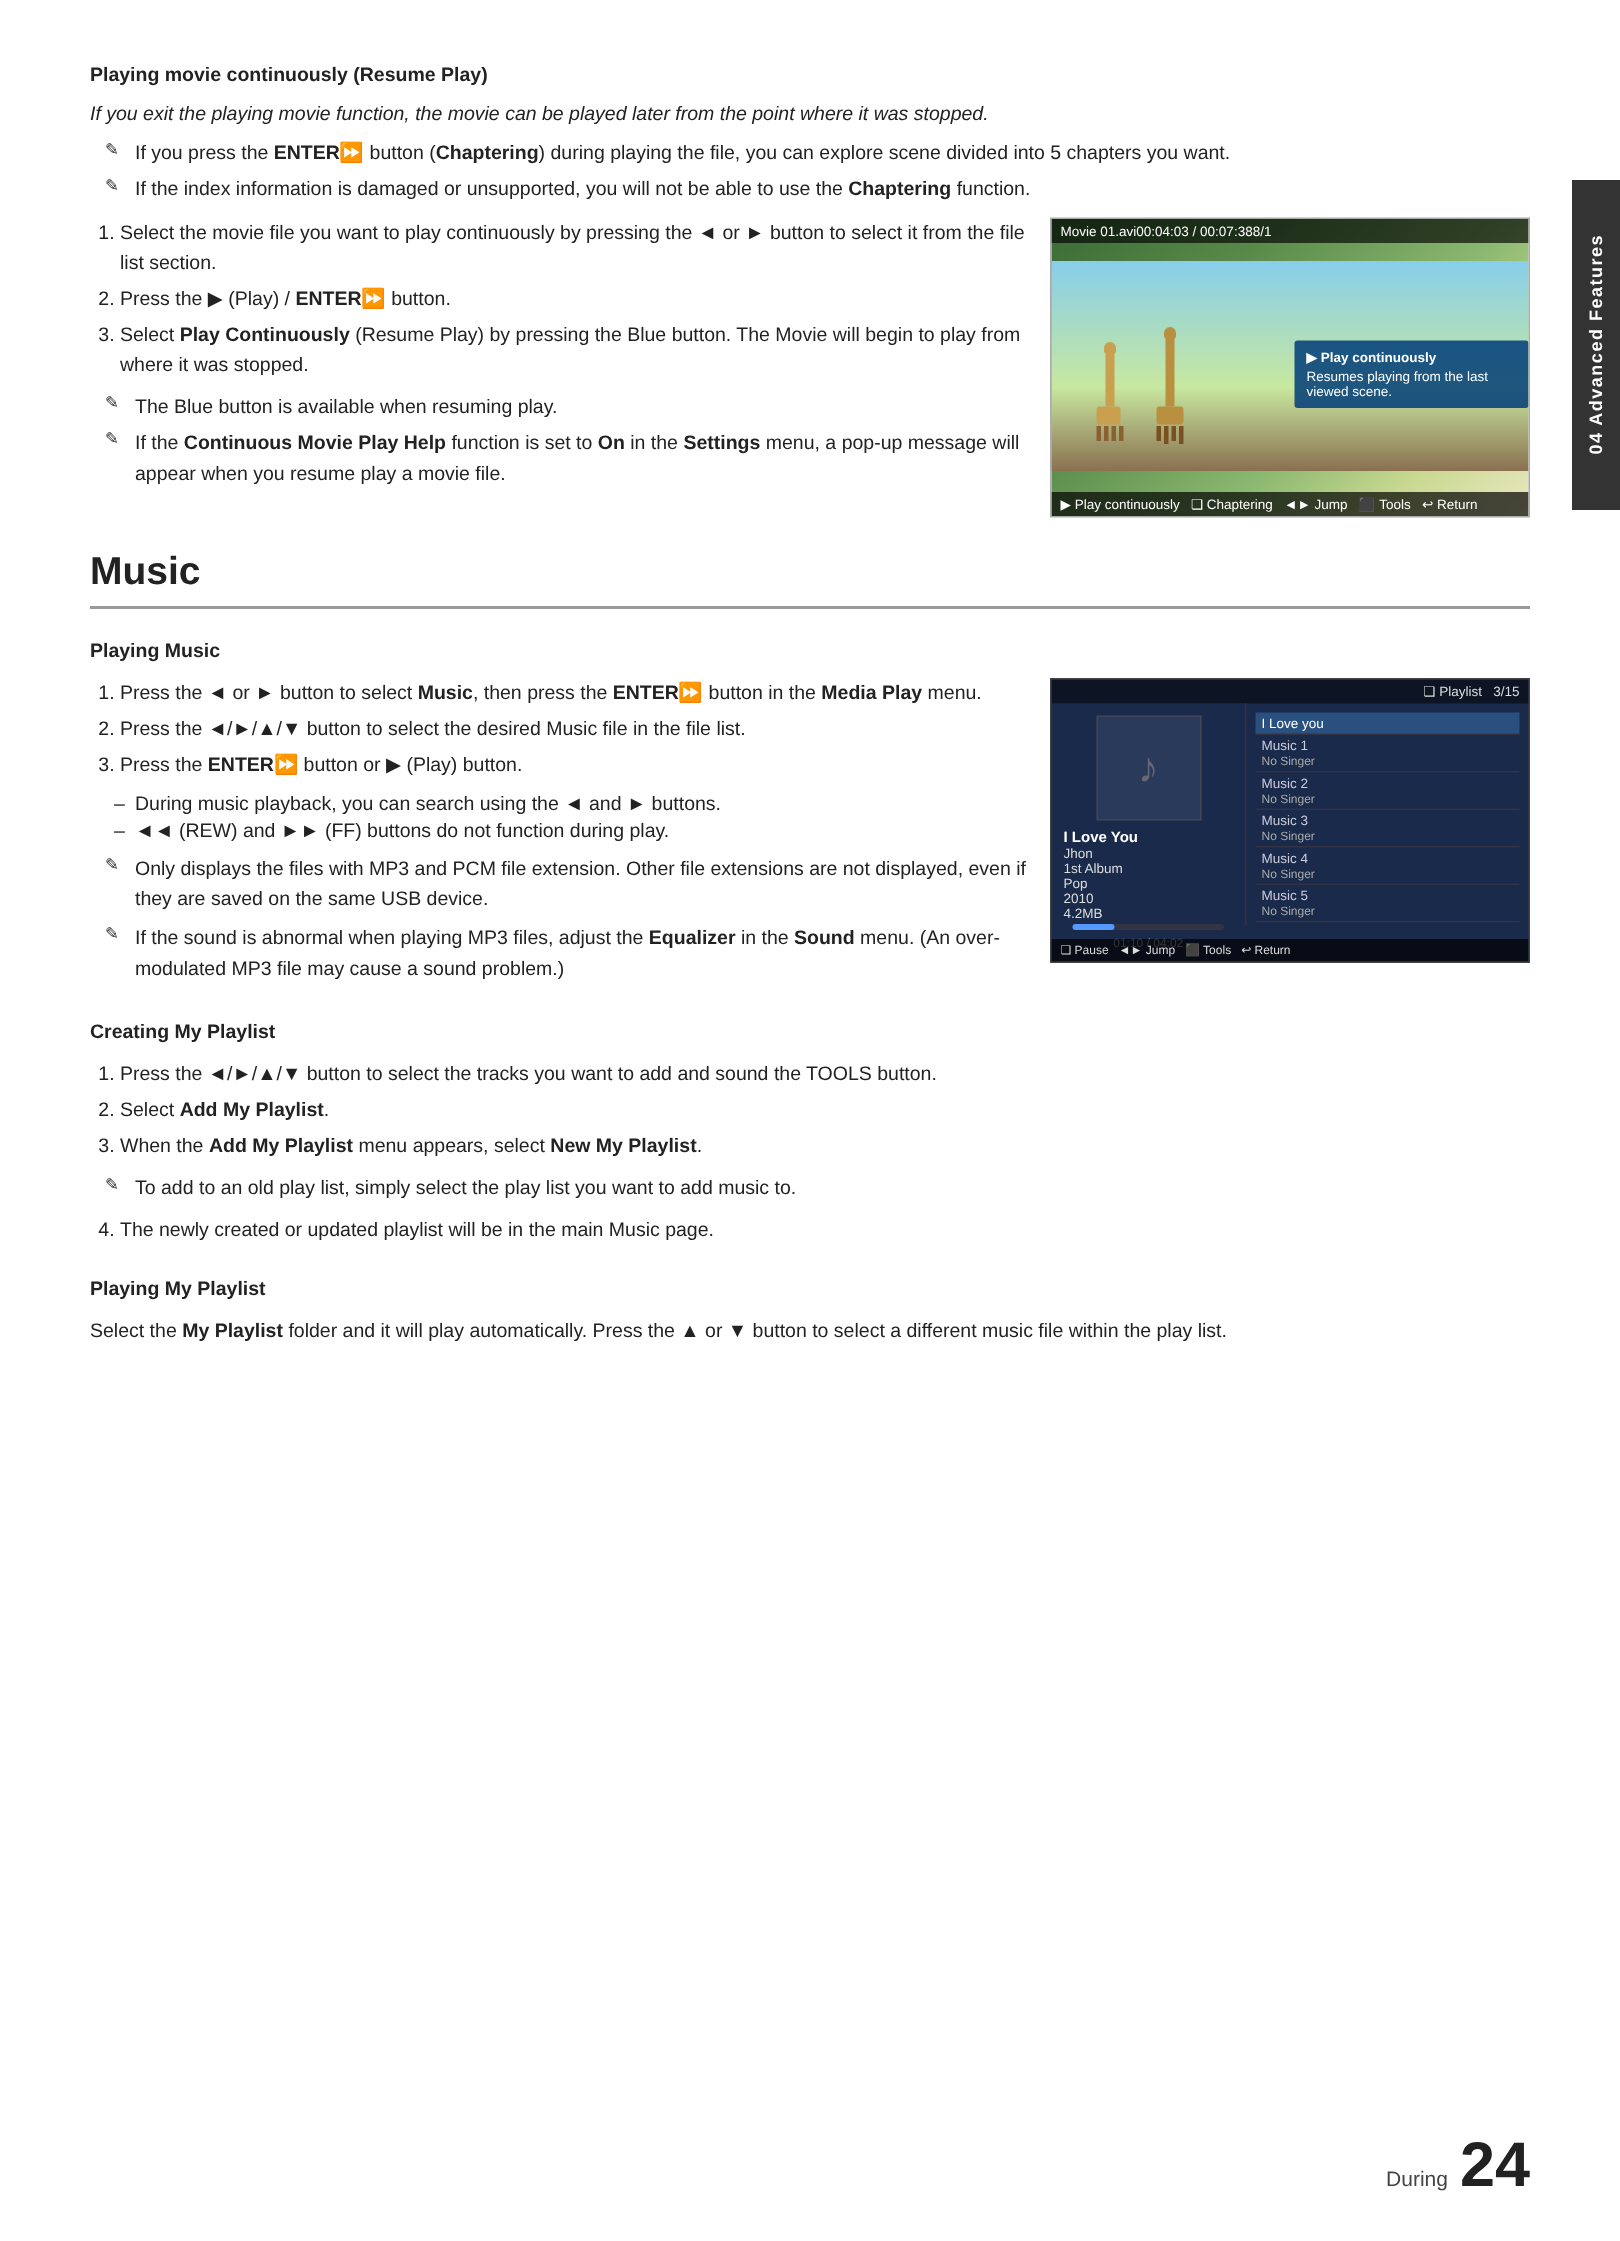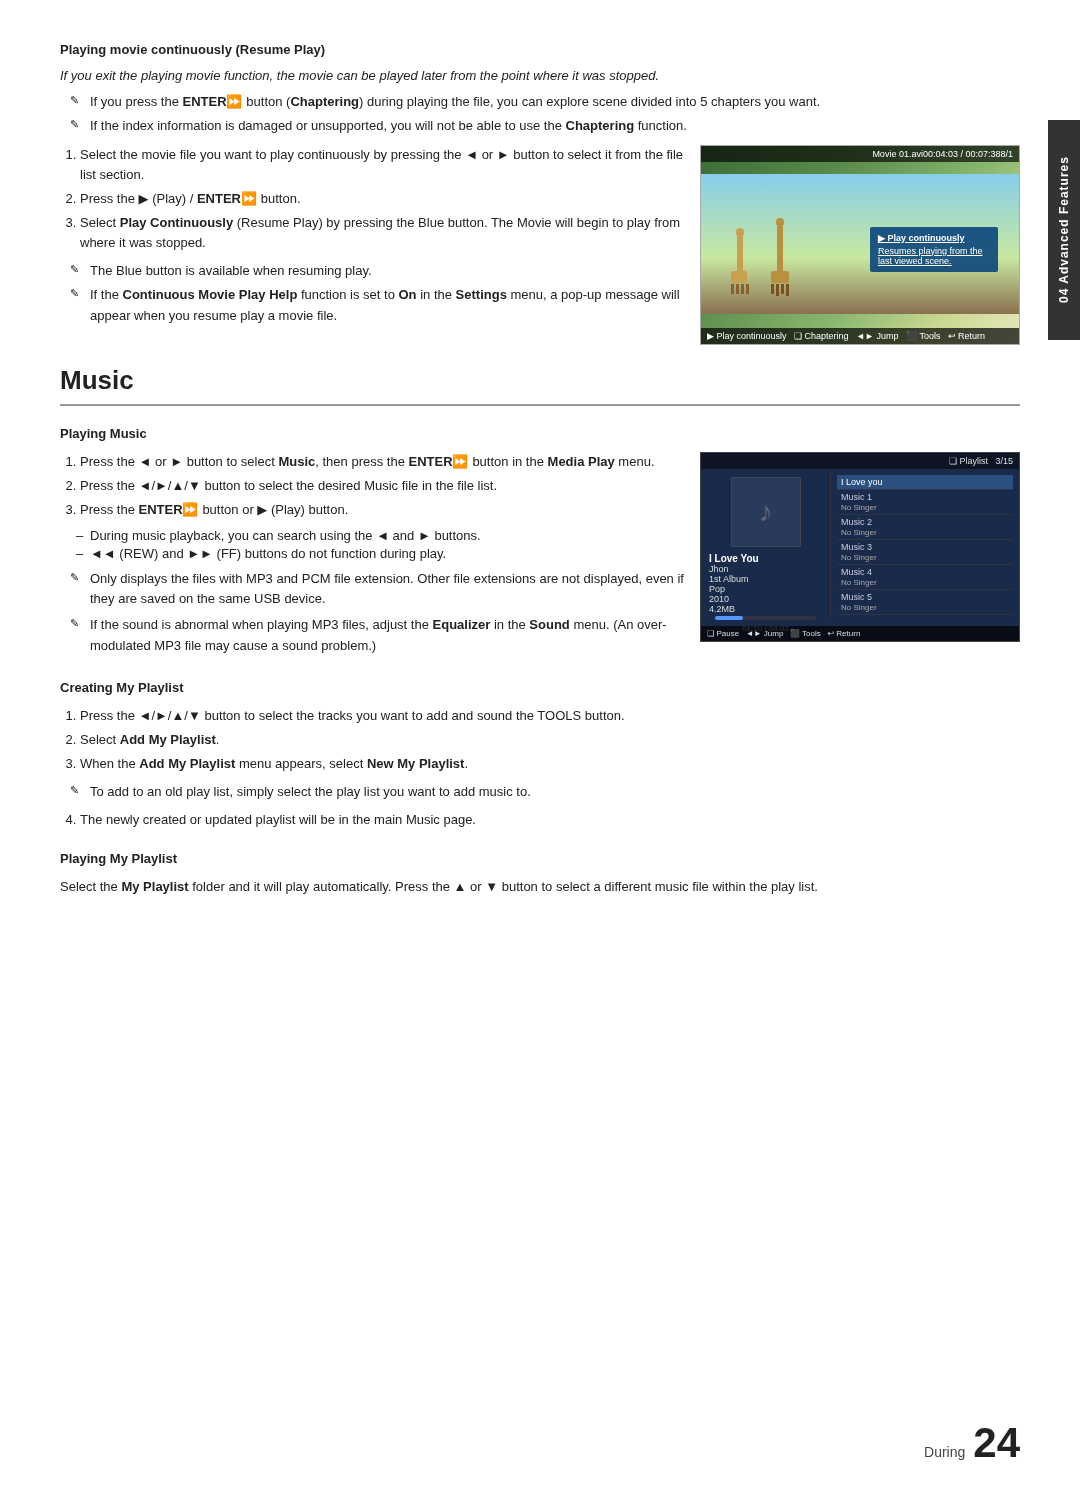--- a/index.html
+++ b/index.html
@@ -138,49 +138,48 @@
       position: relative;
       overflow: hidden;
     }
 
     .movie-screen .top-bar {
       background: rgba(0,0,0,0.65);
       color: #fff;
       font-size: 9px;
       padding: 3px 6px;
       display: flex;
-      justify-content: flex-end;
+      justify-content: flex-start;
       align-items: center;
     }
 
     .movie-screen .bottom-bar {
       position: absolute;
       bottom: 0;
       left: 0;
       right: 0;
       background: rgba(0,0,0,0.7);
       color: #fff;
       font-size: 9px;
       padding: 3px 6px;
       display: flex;
       justify-content: space-between;
     }
 
     .movie-screen .overlay-box {
       position: absolute;
-      right: 21px;
+      right: 0;
       top: 50%;
       transform: translateY(-40%);
       background: rgba(0,60,120,0.85);
       color: #fff;
       font-size: 9px;
       padding: 6px 8px;
       border-radius: 2px;
-      width: 128px;
-      text-decoration: underline;
+      width: 156px;
     }
 
     .movie-screen .overlay-box .overlay-title {
       font-weight: bold;
       margin-bottom: 3px;
       font-size: 9px;
     }
 
     
     .music-screen {

